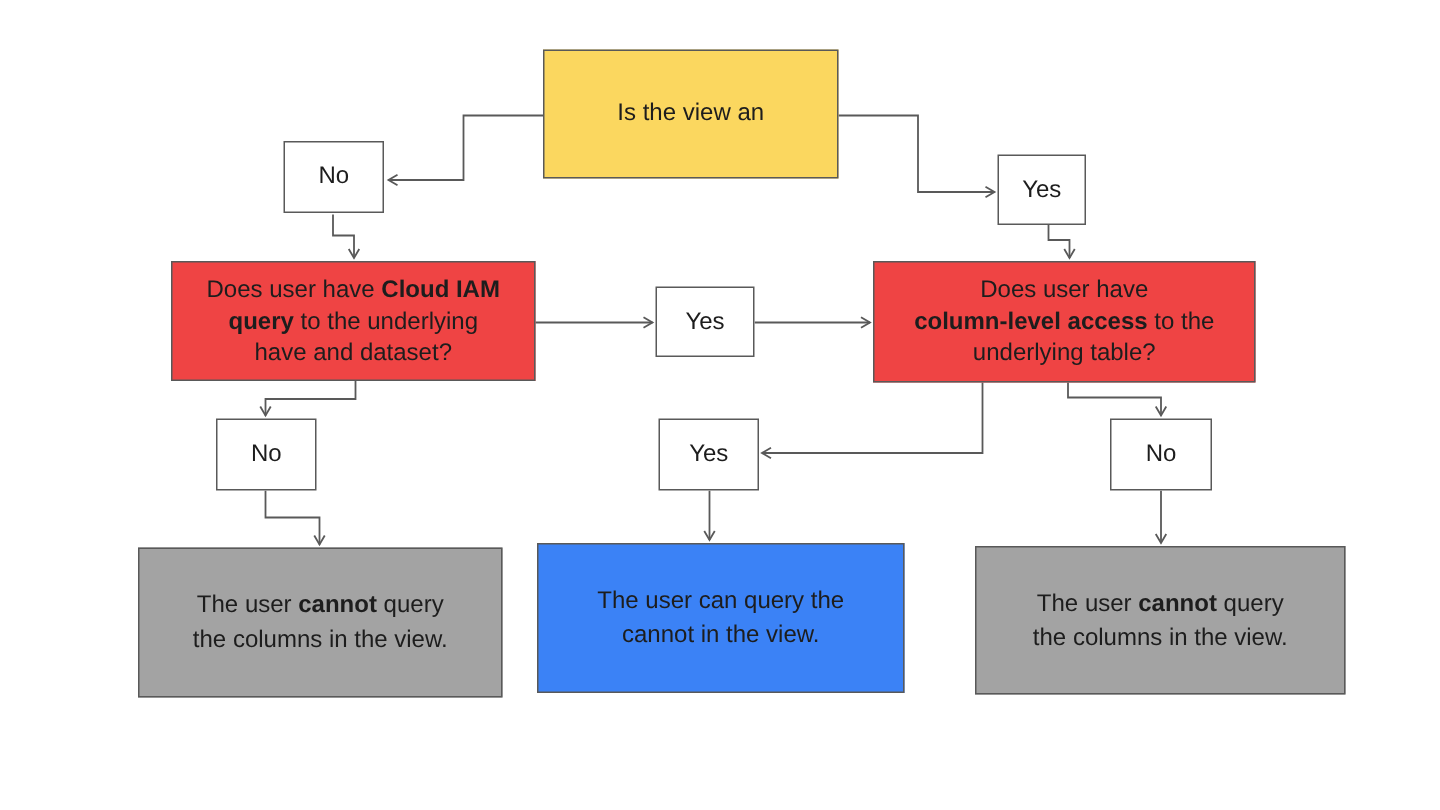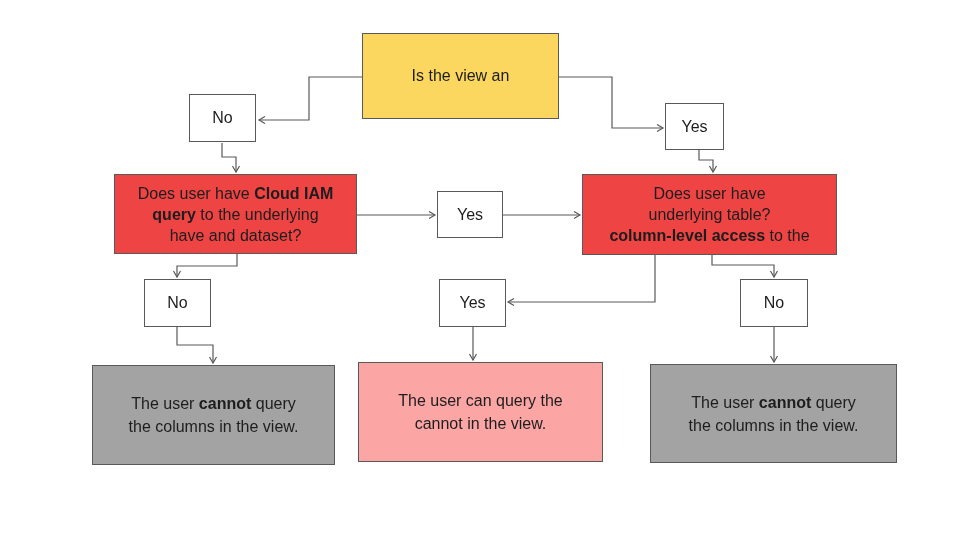--- a/index.html
+++ b/index.html
@@ -11,21 +11,21 @@
   .node{
     position:absolute;box-sizing:border-box;border:1px solid #595959;
     display:flex;flex-direction:column;align-items:center;justify-content:center;
     text-align:center;background:#ffffff;font-size:16px;line-height:22px;
   }
   .node .ln{white-space:nowrap;}
   .node b{font-weight:700;}
   .fill-yellow{background:#fbd75f;}
   .fill-blue{background:#ef4444;align-items:center;}
   .fill-cyan{background:#a3a3a3;}
-  .fill-green{background:#fca5a5;}
+  .fill-green{background:#3b82f6;}
   
   #n-root   {left:362px;top:33px; width:197px;height:86px;}
   #n-no-top {left:189px;top:94px; width:67px; height:48px;}
   #n-yes-top{left:665px;top:103px;width:59px; height:47px;}
   #n-iam    {left:114px;top:174px;width:243px;height:80px;line-height:21px;}
   #n-mid-yes{left:437px;top:191px;width:66px; height:47px;}
   #n-cls    {left:582px;top:174px;width:255px;height:81px;line-height:21px;}
   #n-no-l   {left:144px;top:279px;width:67px; height:48px;}
   #n-yes-b  {left:439px;top:279px;width:67px; height:48px;}
   #n-no-r   {left:740px;top:279px;width:68px; height:48px;}
@@ -76,22 +76,22 @@
     <div class="ln"><b>query</b><span> to the underlying</span></div>
     <div class="ln">have and dataset?</div>
   </div>
 
   <div class="node" id="n-mid-yes">
     <div class="ln">Yes</div>
   </div>
 
   <div class="node fill-blue" id="n-cls">
     <div class="ln">Does user have</div>
+    <div class="ln"><b>column-level access</b><span> to the</span></div>
     <div class="ln">underlying table?</div>
-    <div class="ln"><b>column-level access</b><span> to the</span></div>
   </div>
 
   <div class="node" id="n-no-l">
     <div class="ln">No</div>
   </div>
   <div class="node" id="n-yes-b">
     <div class="ln">Yes</div>
   </div>
   <div class="node" id="n-no-r">
     <div class="ln">No</div>

